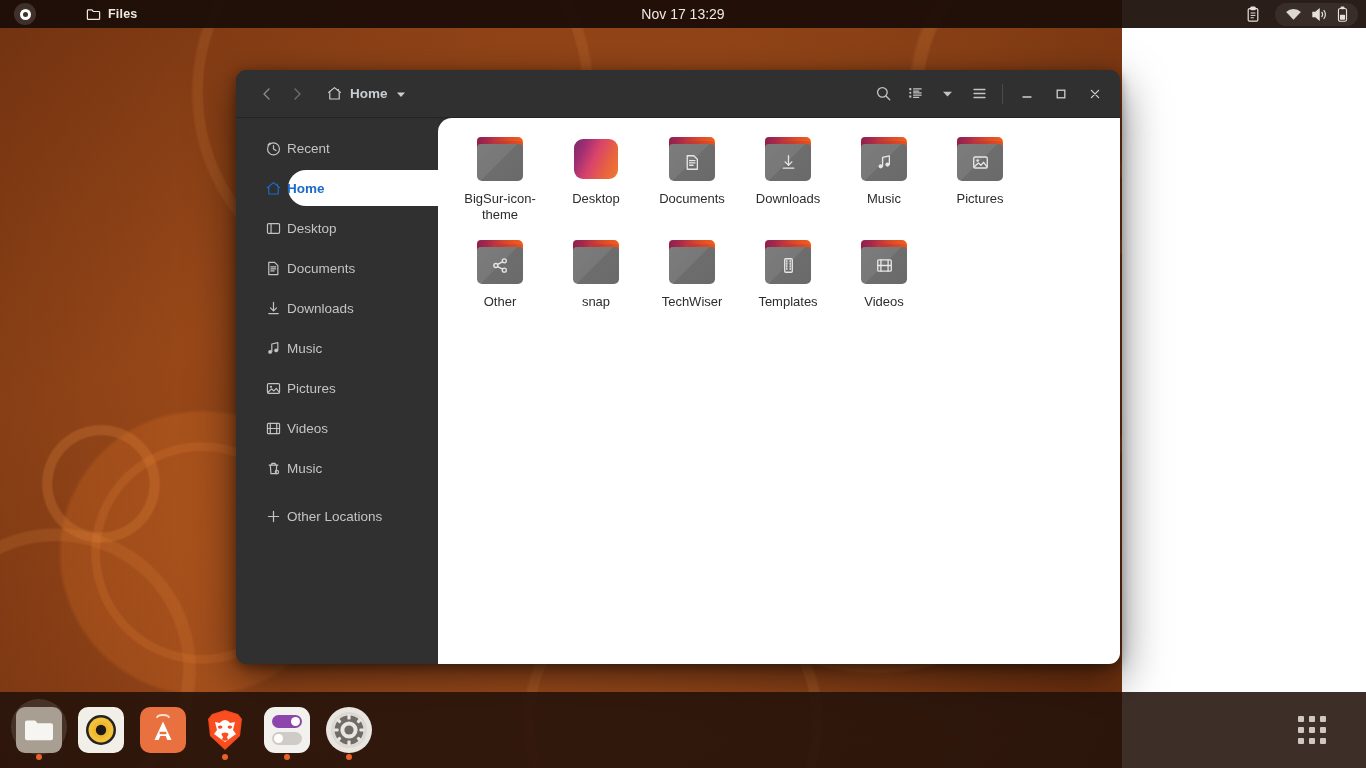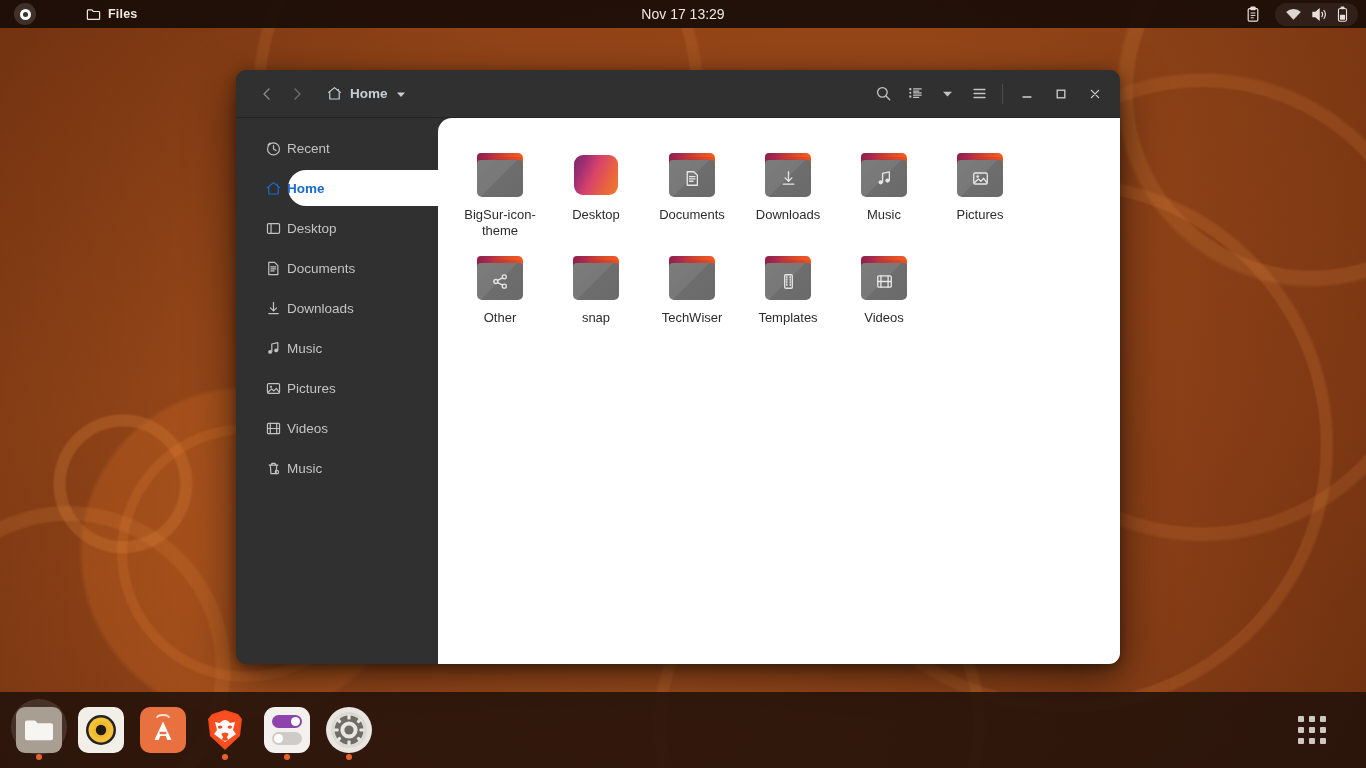--- a/index.html
+++ b/index.html
@@ -3,21 +3,21 @@
 <meta charset="utf-8">
 <style>
   * { margin:0; padding:0; box-sizing:border-box; }
   html,body{
     width:1366px; height:768px; overflow:hidden;
     font-family:"Liberation Sans", sans-serif;
   }
 
   
   #desktop{
-    position:relative; width:1366px; height:768px;
+    position:relative; width:1122px; height:768px;
     background:#97461a;
     background-image:
       radial-gradient(circle at 18% 72%, rgba(230,120,40,.22) 0 13%, rgba(0,0,0,0) 13.4%),
       radial-gradient(circle at 18% 72%, rgba(255,255,255,0) 0 9.4%, rgba(240,140,60,.18) 9.6% 10.2%, rgba(0,0,0,0) 10.4%),
       radial-gradient(circle at 9% 63%, rgba(255,255,255,0) 0 4.2%, rgba(240,150,70,.22) 4.4% 5.1%, rgba(0,0,0,0) 5.3%),
       radial-gradient(circle at 5% 87%, rgba(255,255,255,0) 0 10%, rgba(240,150,70,.16) 10.2% 11%, rgba(0,0,0,0) 11.2%),
       radial-gradient(circle at 78% 58%, rgba(255,255,255,0) 0 22%, rgba(245,150,70,.16) 22.2% 23%, rgba(0,0,0,0) 23.3%),
       radial-gradient(circle at 88% 40%, rgba(255,255,255,0) 0 17%, rgba(245,150,70,.14) 17.2% 18%, rgba(0,0,0,0) 18.3%),
       radial-gradient(circle at 60% 94%, rgba(255,255,255,0) 0 14%, rgba(250,165,80,.15) 14.2% 15%, rgba(0,0,0,0) 15.3%),
       radial-gradient(circle at 35% 12%, rgba(255,255,255,0) 0 19%, rgba(250,165,80,.12) 19.2% 20%, rgba(0,0,0,0) 20.3%),
@@ -125,21 +125,21 @@
   .sb-item.selected::before{
     content:""; position:absolute; left:52px; right:-14px; top:2px; bottom:2px;
     background:#fff; border-radius:18px 0 0 18px; z-index:0;
   }
   .sb-item.selected .sb-lbl{ position:relative; z-index:1; }
   .sb-gap{ height:8px; }
 
   
   #content{
     flex:1; background:#ffffff; border-top-left-radius:14px;
-    padding:30px 10px 0 14px; overflow:hidden;
+    padding:14px 10px 0 14px; overflow:hidden;
   }
   #grid{
     display:flex; flex-wrap:wrap; align-content:flex-start;
   }
   .file{
     width:96px; padding:4px 2px 6px; display:flex; flex-direction:column;
     align-items:center; margin-bottom:6px;
   }
   .ficon{ width:56px;height:50px; position:relative; margin-bottom:5px;}
   .fname{
@@ -452,20 +452,30 @@
                   <path d="M4.4 5.4h9.2"></path>
                   <path d="M5.6 5.4 6.3 14.4h5.4l.7-9"></path>
                   <path d="M7.2 5.2V3.6h3.6v1.6"></path>
                   <circle cx="12.6" cy="12.8" r="1.8"></circle>
                 </svg>
               </span>
             </span>
             <span class="sb-lbl">Music</span>
           </div>
           <div class="sb-gap"></div>
+          <div class="sb-item">
+            <span class="sb-ico">
+              <span style="color:#c3c3c3;display:flex">
+                <svg width="17" height="17" viewBox="0 0 18 18" fill="none" stroke="currentColor" stroke-width="1.3" stroke-linecap="round" stroke-linejoin="round">
+                  <path d="M9 3.6v10.8M3.6 9h10.8"></path>
+                </svg>
+              </span>
+            </span>
+            <span class="sb-lbl">Other Locations</span>
+          </div>
         </div>
       <div id="content">
         <div id="grid">
             <div class="file">
               <div class="ficon">
                 <div class="folder">
                   <div class="tab"></div>
                   <div class="front"></div>
                 </div>
               </div>

